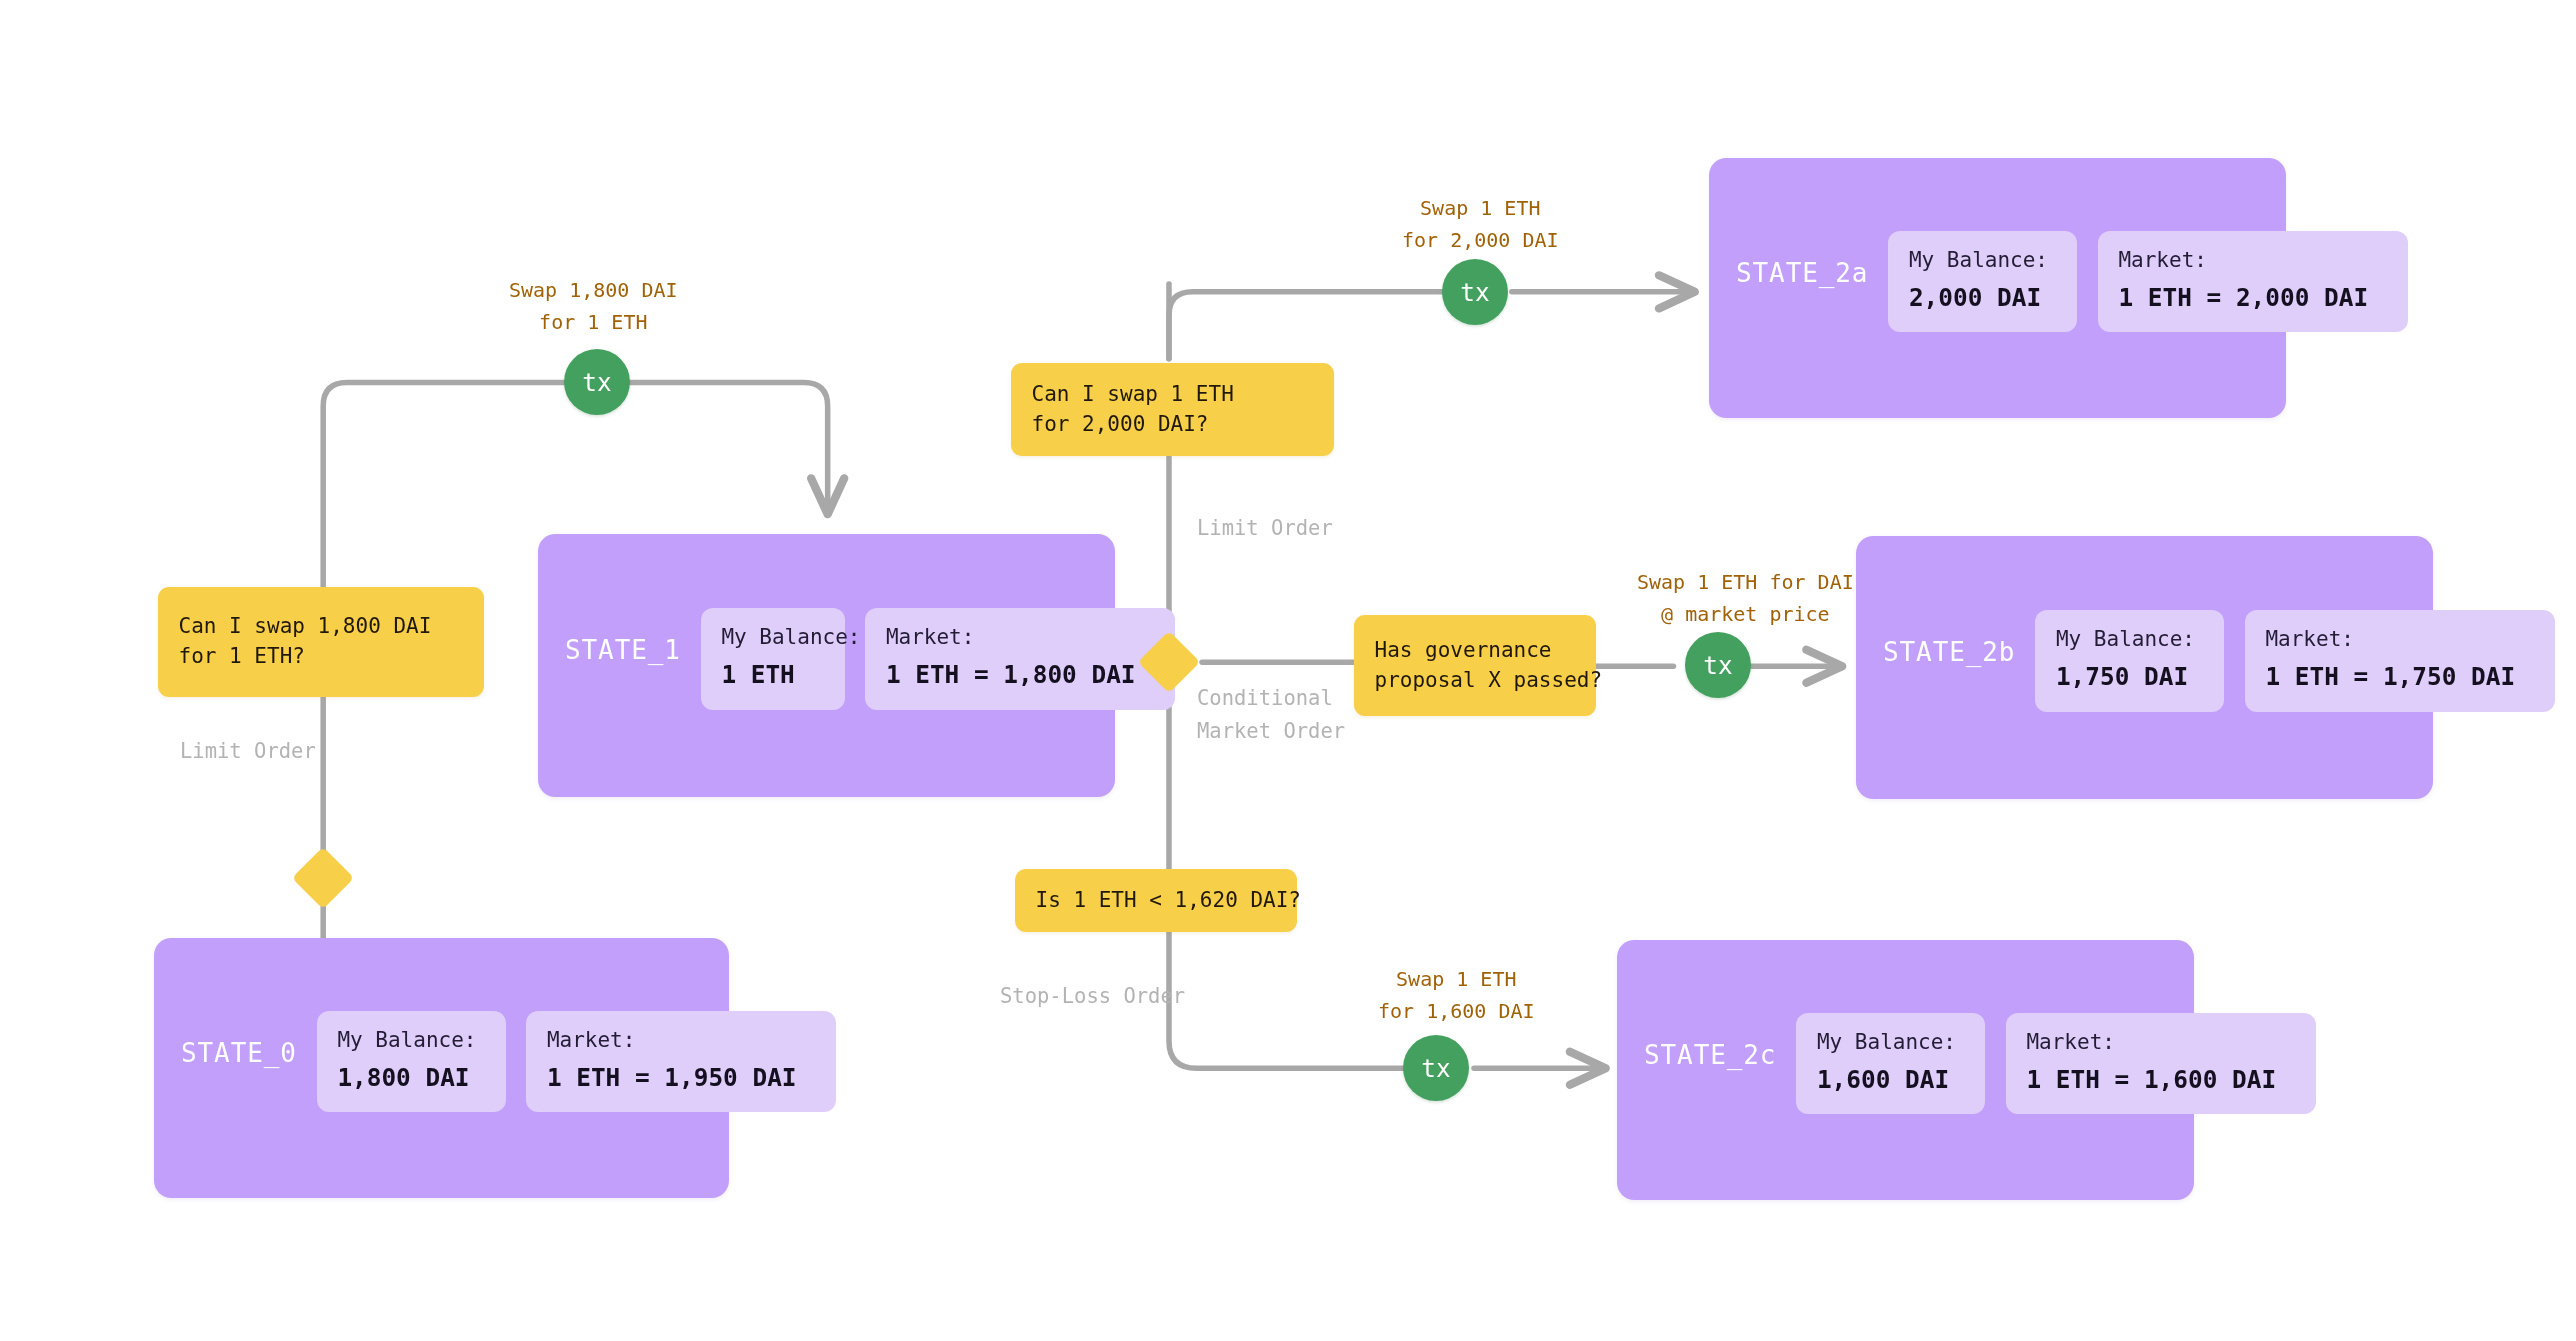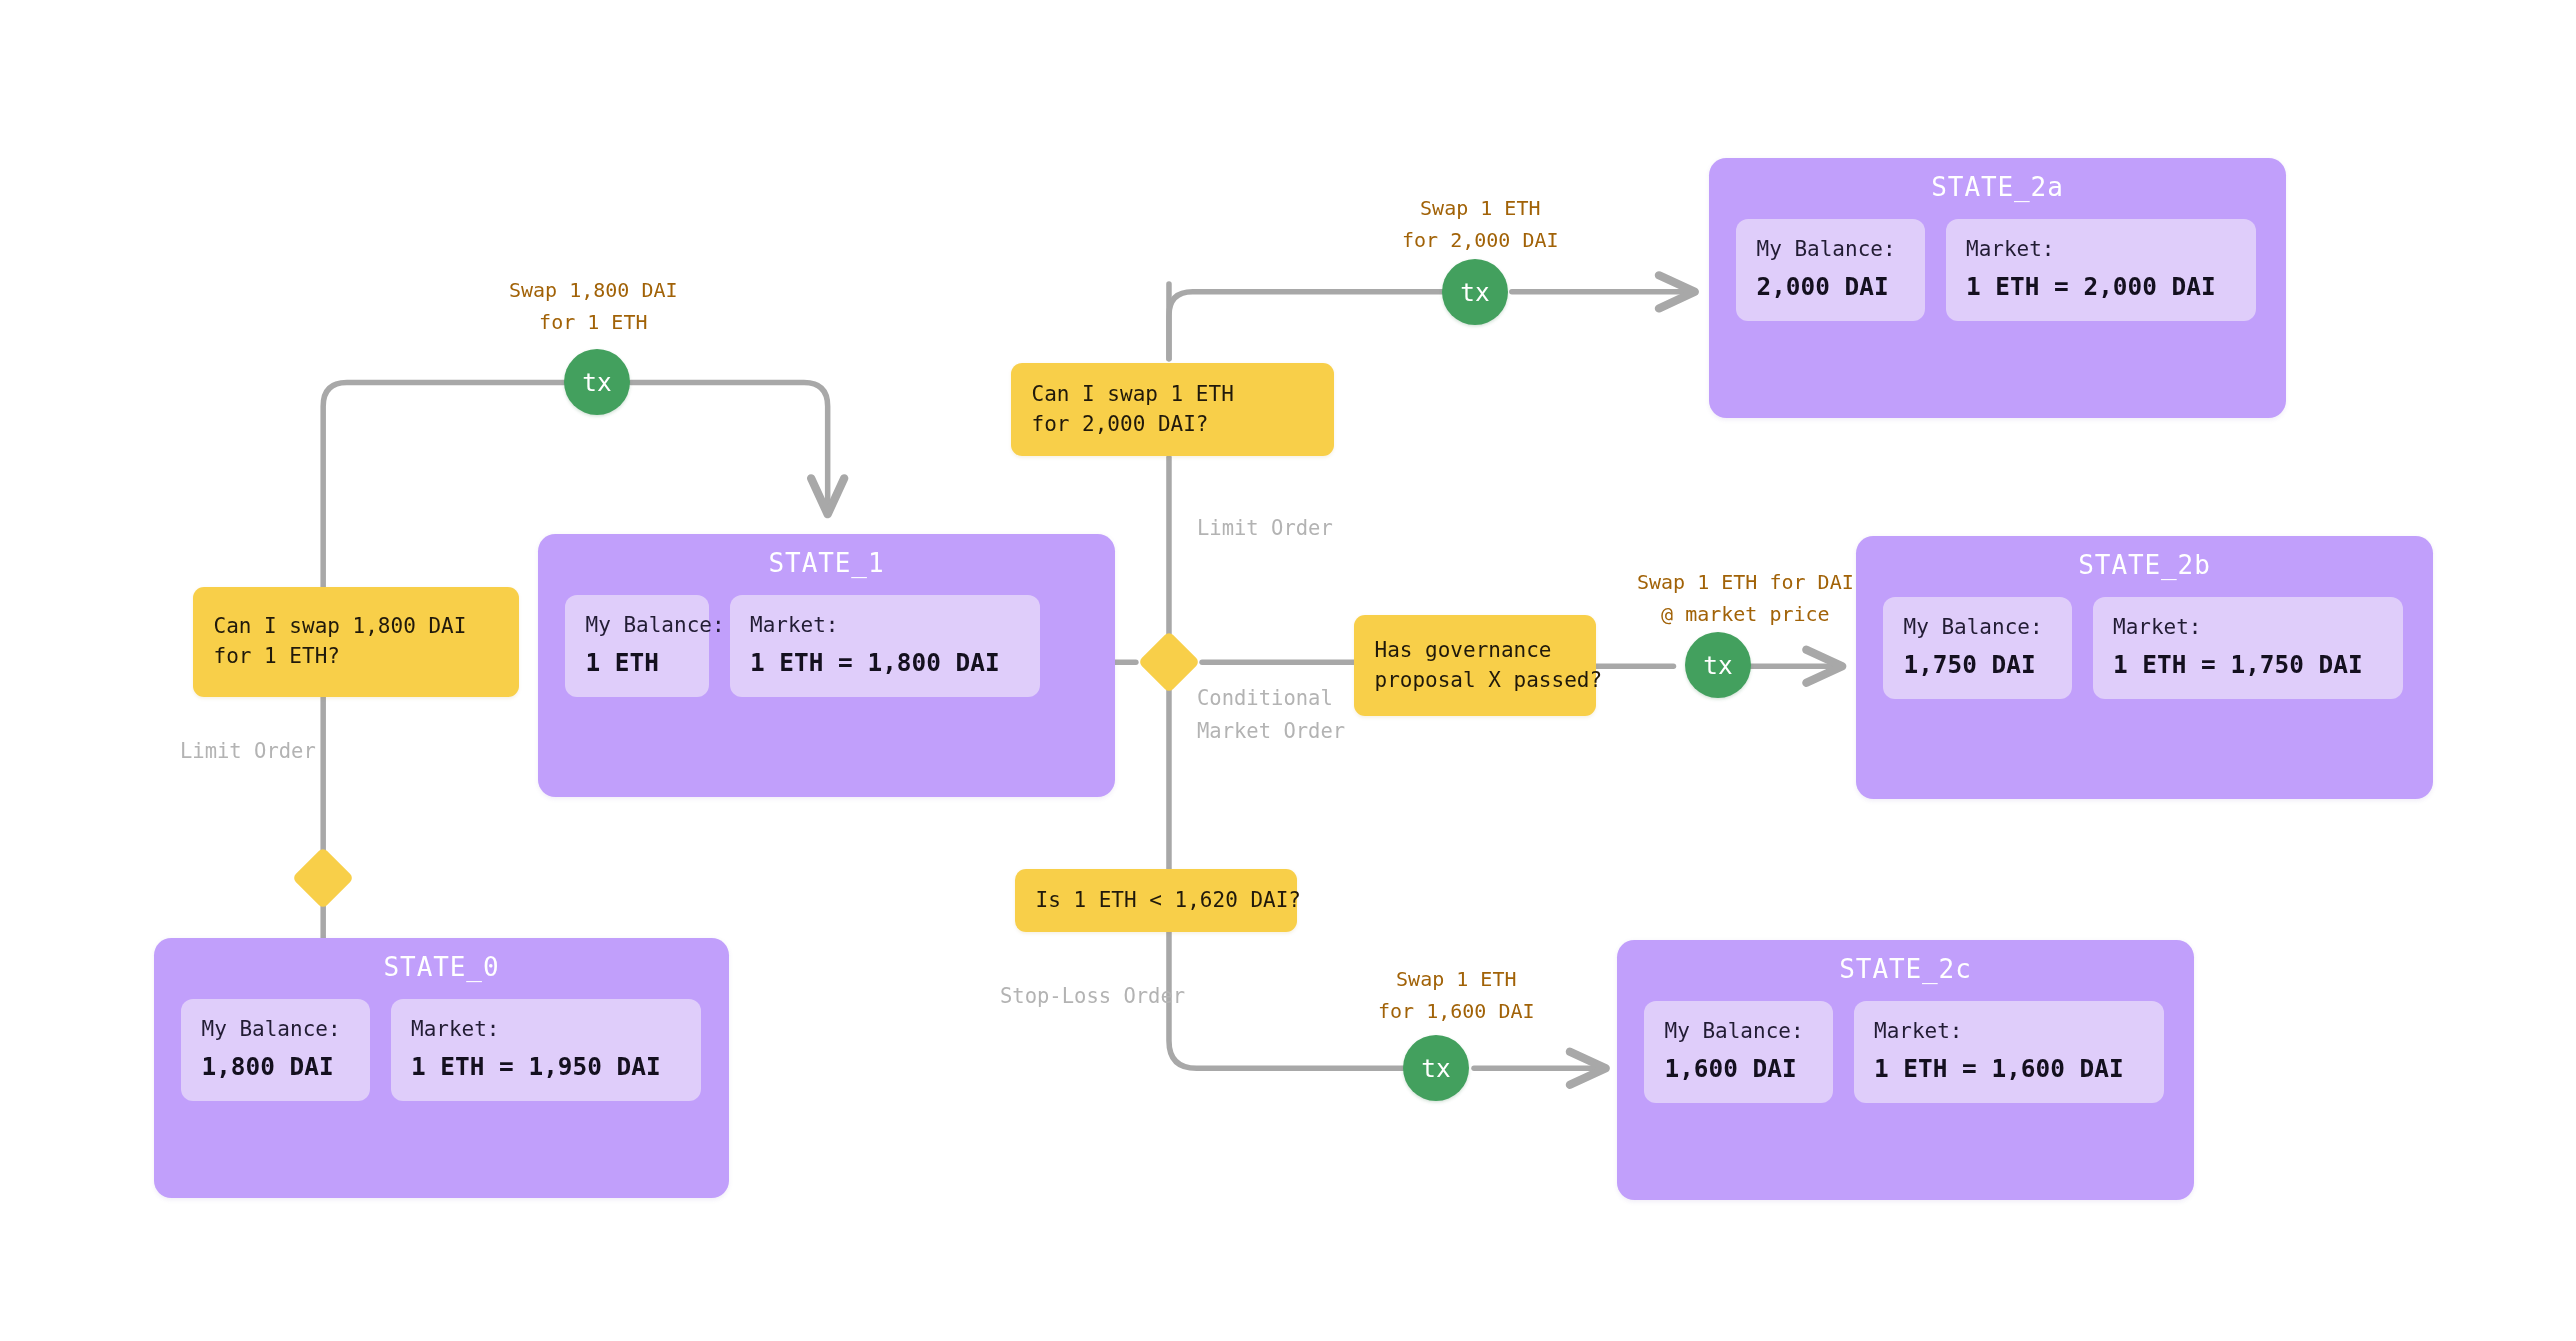--- a/index.html
+++ b/index.html
@@ -27,23 +27,24 @@
   }
 
   
   .state-box {
     position: absolute;
     background: #c19ffb;
     border-radius: 17.3px;
     box-sizing: border-box;
     padding: 14px 27px 27px 27px;
     display: flex;
-    flex-direction: column;
+    flex-direction: row;
     align-items: center;
     box-shadow: 0 1.6px 4px rgba(120,90,180,0.10);
+    gap: 20px;
   }
   .state-title {
     color: #ffffff;
     font-family: "DejaVu Sans Mono", monospace;
     font-size: 26px;
     letter-spacing: 0.9px;
     margin-bottom: 17.3px;
     white-space: nowrap;
   }
   .state-cards {
@@ -182,21 +183,21 @@
     </g>
   </svg>
 
   <div class="green-label" style="left:509px; top:274px;">
     <div>Swap 1,800 DAI</div>
     <div>for 1 ETH</div>
   </div>
 
   <div class="tx-node" style="left:564px; top:349px; width:66px; height:66px;">tx</div>
 
-  <div class="q-box" style="left:158px; top:587px; width:326px; height:110px;margin-left:35px;">
+  <div class="q-box" style="left:158px; top:587px; width:326px; height:110px;">
     <div class="q-line">Can I swap 1,800 DAI</div>
     <div class="q-line">for 1 ETH?</div>
   </div>
 
   <div class="gray-label" style="left:180px; top:735px;">
     <div>Limit Order</div>
   </div>
 
   <div class="diamond" style="left:301px; top:856px; width:44px; height:44px;"></div>
 

